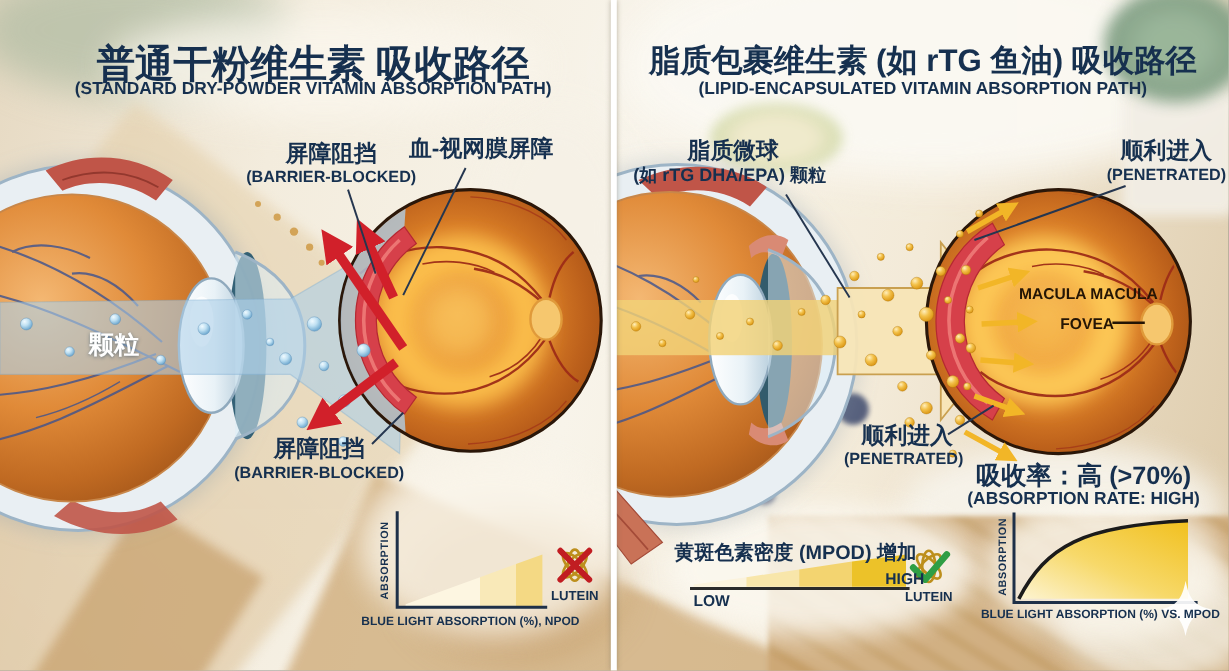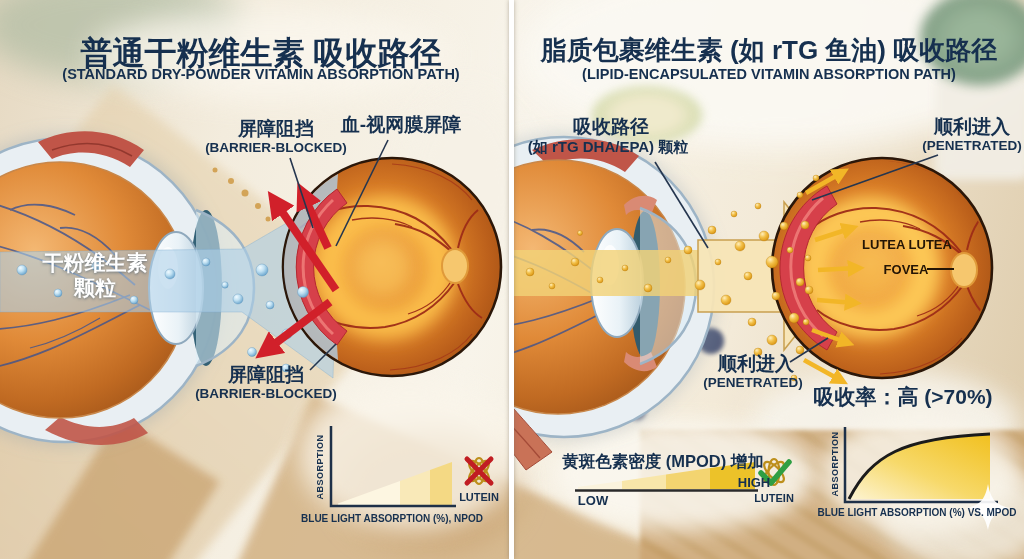--- a/index.html
+++ b/index.html
@@ -356,41 +356,41 @@
   </svg>
 
   <div id="divider"></div>
 
   <div class="t zh" style="left:261px;top:36px;font-size:32px;">普通干粉维生素 吸收路径</div>
   <div class="t en" style="left:261px;top:66px;font-size:14.5px;">(STANDARD DRY-POWDER VITAMIN ABSORPTION PATH)</div>
 
   <div class="t zh" style="left:276px;top:118px;font-size:19px;">屏障阻挡</div>
   <div class="t en" style="left:276px;top:140px;font-size:13.5px;">(BARRIER-BLOCKED)</div>
   <div class="t zh" style="left:401px;top:114px;font-size:19px;">血-视网膜屏障</div>
-  <div class="t zh" style="left:95px;top:251px;font-size:21px;color:#ffffff;text-shadow:0 1px 3px rgba(30,60,90,.55);">干粉维生素</div>
   <div class="t zh" style="left:95px;top:276px;font-size:21px;color:#ffffff;text-shadow:0 1px 3px rgba(30,60,90,.55);">颗粒</div>
   <div class="t zh" style="left:266px;top:364px;font-size:19px;">屏障阻挡</div>
   <div class="t en" style="left:266px;top:386px;font-size:13.5px;">(BARRIER-BLOCKED)</div>
 
   <div class="t en rot90" style="left:320px;top:467px;font-size:9px;letter-spacing:.5px;">ABSORPTION</div>
   <div class="t en" style="left:392px;top:513px;font-size:10px;">BLUE LIGHT ABSORPTION (%), NPOD</div>
   <div class="t en" style="left:479px;top:491px;font-size:11px;">LUTEIN</div>
 
   <div class="t zh" style="left:769px;top:36px;font-size:26px;">脂质包裹维生素 (如 rTG 鱼油) 吸收路径</div>
   <div class="t en" style="left:769px;top:66px;font-size:14.5px;">(LIPID-ENCAPSULATED VITAMIN ABSORPTION PATH)</div>
 
-  <div class="t zh" style="left:611px;top:116px;font-size:19px;">吸收路径</div>
+  <div class="t zh" style="left:611px;top:116px;font-size:19px;">脂质微球</div>
   <div class="t zh" style="left:608px;top:139px;font-size:15px;">(如 rTG DHA/EPA) 颗粒</div>
   <div class="t zh" style="left:972px;top:116px;font-size:19px;">顺利进入</div>
   <div class="t en" style="left:972px;top:138px;font-size:13.5px;">(PENETRATED)</div>
-  <div class="t en" style="left:907px;top:238px;font-size:13px;color:#241505;">LUTEA LUTEA</div>
+  <div class="t en" style="left:907px;top:238px;font-size:13px;color:#241505;">MACULA MACULA</div>
   <div class="t en" style="left:906px;top:263px;font-size:13px;color:#241505;">FOVEA</div>
   <div class="t zh" style="left:756px;top:353px;font-size:19px;">顺利进入</div>
   <div class="t en" style="left:753px;top:375px;font-size:13.5px;">(PENETRATED)</div>
   <div class="t zh" style="left:903px;top:385px;font-size:21px;">吸收率：高 (&gt;70%)</div>
+  <div class="t en" style="left:903px;top:408px;font-size:14.5px;">(ABSORPTION RATE: HIGH)</div>
 
   <div class="t zh" style="left:663px;top:431px;font-size:16.5px;margin-top:21px;">黄斑色素密度 (MPOD) 增加</div>
   <div class="t en" style="left:593px;top:494px;font-size:13px;">LOW</div>
   <div class="t en" style="left:738px;top:476px;font-size:13px;padding-left:32px;">HIGH</div>
   <div class="t en" style="left:774px;top:492px;font-size:11px;">LUTEIN</div>
 
   <div class="t en rot90" style="left:835px;top:464px;font-size:9px;letter-spacing:.5px;">ABSORPTION</div>
   <div class="t en" style="left:917px;top:507px;font-size:10px;">BLUE LIGHT ABSORPTION (%) VS. MPOD</div>
 
 </div>

